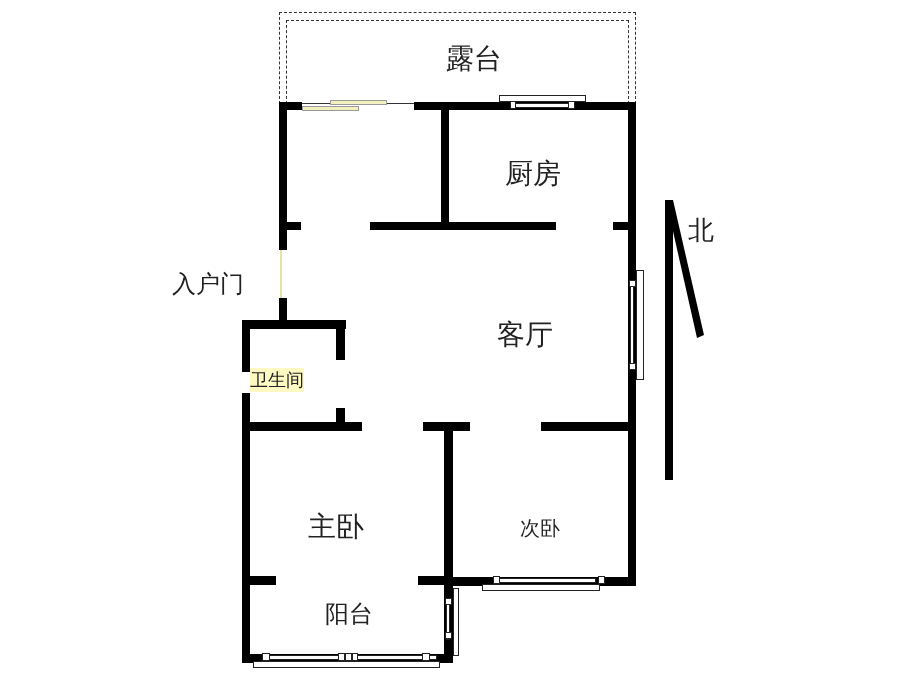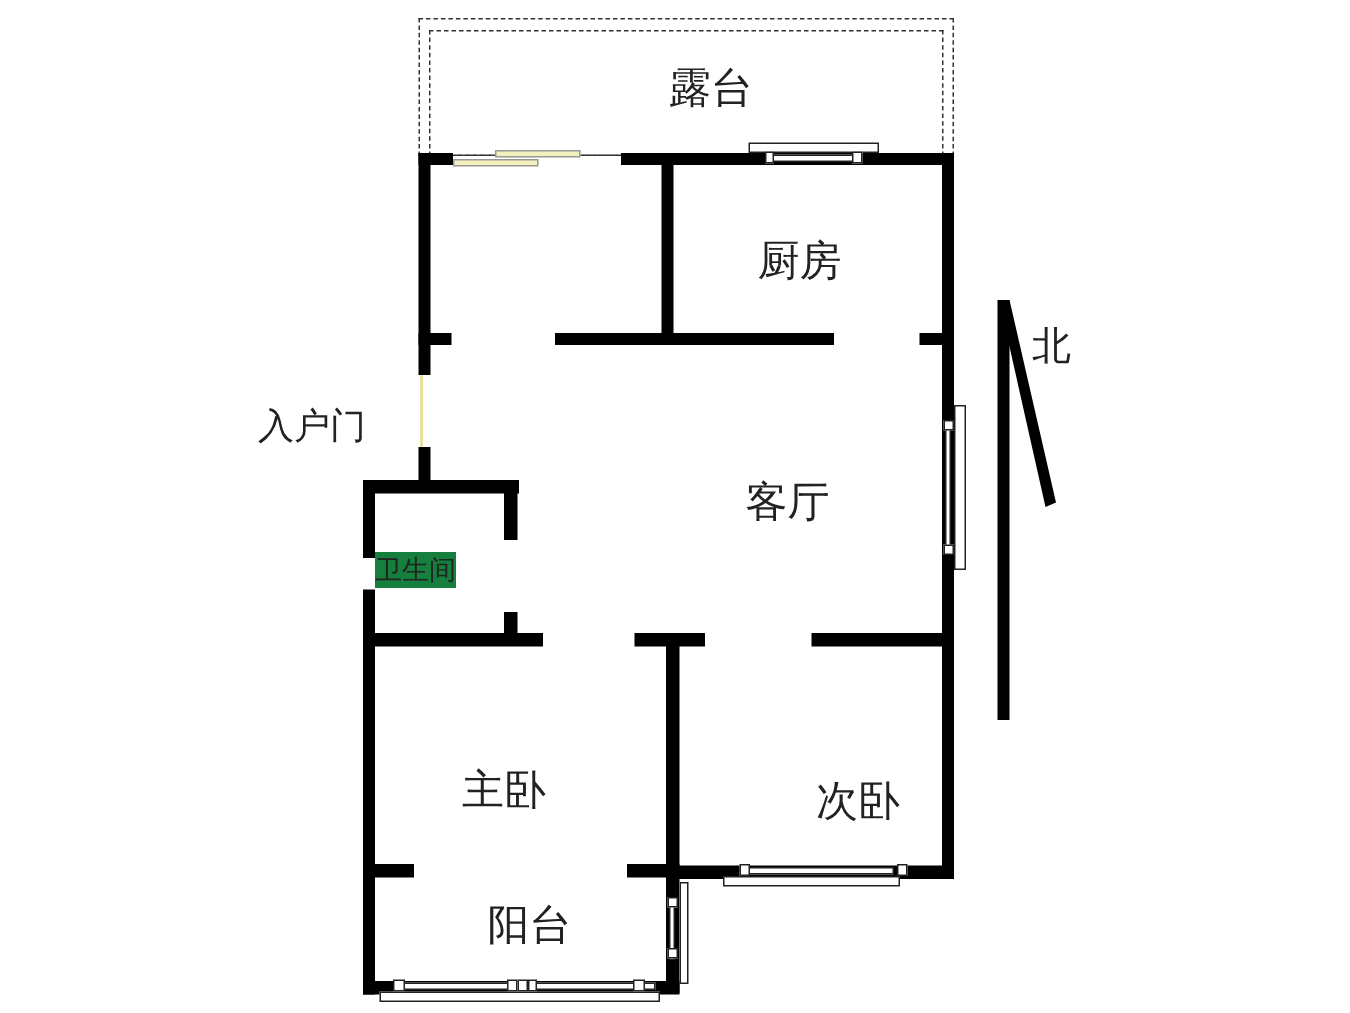--- a/index.html
+++ b/index.html
@@ -49,33 +49,33 @@
 
   <div class="wall" style="left:279px;top:222px;width:22px;height:8px;"></div>
   <div class="wall" style="left:370px;top:222px;width:186px;height:8px;"></div>
   <div class="wall" style="left:613px;top:222px;width:23px;height:8px;"></div>
 
   <div class="label" style="left:497px;top:316px;font-size:28px;text-align:right;">客厅</div>
 
   <div class="wall" style="left:242px;top:320px;width:104px;height:9px;"></div>
   <div class="wall" style="left:336px;top:320px;width:9px;height:40px;"></div>
   <div class="wall" style="left:336px;top:408px;width:9px;height:22px;"></div>
-  <div class="label" style="left:250px;top:368px;font-size:18px;background:#15803d;">卫生间</div>
+  <div class="label" style="left:250px;top:368px;font-size:18px;background:#fef9c3;">卫生间</div>
 
   <div class="wall" style="left:242px;top:320px;width:8px;height:52px;"></div>
   <div class="wall" style="left:242px;top:393px;width:8px;height:270px;"></div>
 
   <div class="wall" style="left:242px;top:422px;width:120px;height:9px;"></div>
   <div class="wall" style="left:423px;top:422px;width:47px;height:9px;"></div>
   <div class="wall" style="left:541px;top:422px;width:95px;height:9px;"></div>
 
   <div class="wall" style="left:444px;top:422px;width:9px;height:240px;"></div>
 
   <div class="label" style="left:308px;top:508px;font-size:28px;">主卧</div>
-  <div class="label" style="left:520px;top:515px;font-size:28px;margin-left:24px;">次卧</div>
+  <div class="label" style="left:520px;top:515px;font-size:20px;">次卧</div>
 
   <div class="wall" style="left:444px;top:577px;width:192px;height:9px;"></div>
   <div class="win-outer" style="left:482px;top:584px;width:118px;height:7px;"></div>
   <div class="win-sash" style="left:496px;top:578px;width:100px;height:5px;"></div>
   <div class="win-post" style="left:493px;top:576px;width:7px;height:8px;"></div>
   <div class="win-post" style="left:598px;top:576px;width:7px;height:8px;"></div>
 
   <div class="wall" style="left:242px;top:576px;width:34px;height:9px;"></div>
   <div class="wall" style="left:418px;top:576px;width:35px;height:9px;"></div>
 
@@ -86,21 +86,21 @@
 
   <div class="wall" style="left:242px;top:654px;width:211px;height:9px;"></div>
   <div class="win-outer" style="left:253px;top:661px;width:187px;height:7px;"></div>
   <div class="win-sash" style="left:262px;top:655px;width:175px;height:5px;"></div>
   <div class="win-post" style="left:262px;top:653px;width:8px;height:8px;"></div>
   <div class="win-post" style="left:338px;top:653px;width:7px;height:8px;"></div>
   <div class="win-post" style="left:345px;top:653px;width:7px;height:8px;"></div>
   <div class="win-post" style="left:352px;top:653px;width:6px;height:8px;"></div>
   <div class="win-post" style="left:422px;top:653px;width:8px;height:8px;"></div>
 
-  <div class="label" style="left:325px;top:598px;font-size:28px;">阳台</div>
+  <div class="label" style="left:325px;top:598px;font-size:24px;">阳台</div>
 
   <svg style="position:absolute;left:660px;top:195px;" width="50" height="290" viewBox="0 0 50 290">
     <rect x="5" y="5" width="8" height="280" fill="#000"></rect>
     <polygon points="6,5 13,5 44,140 37,143" fill="#000"></polygon>
   </svg>
   <div class="label" style="left:688px;top:213px;font-size:26px;">北</div>
 
 </div>
 
 </body></html>

